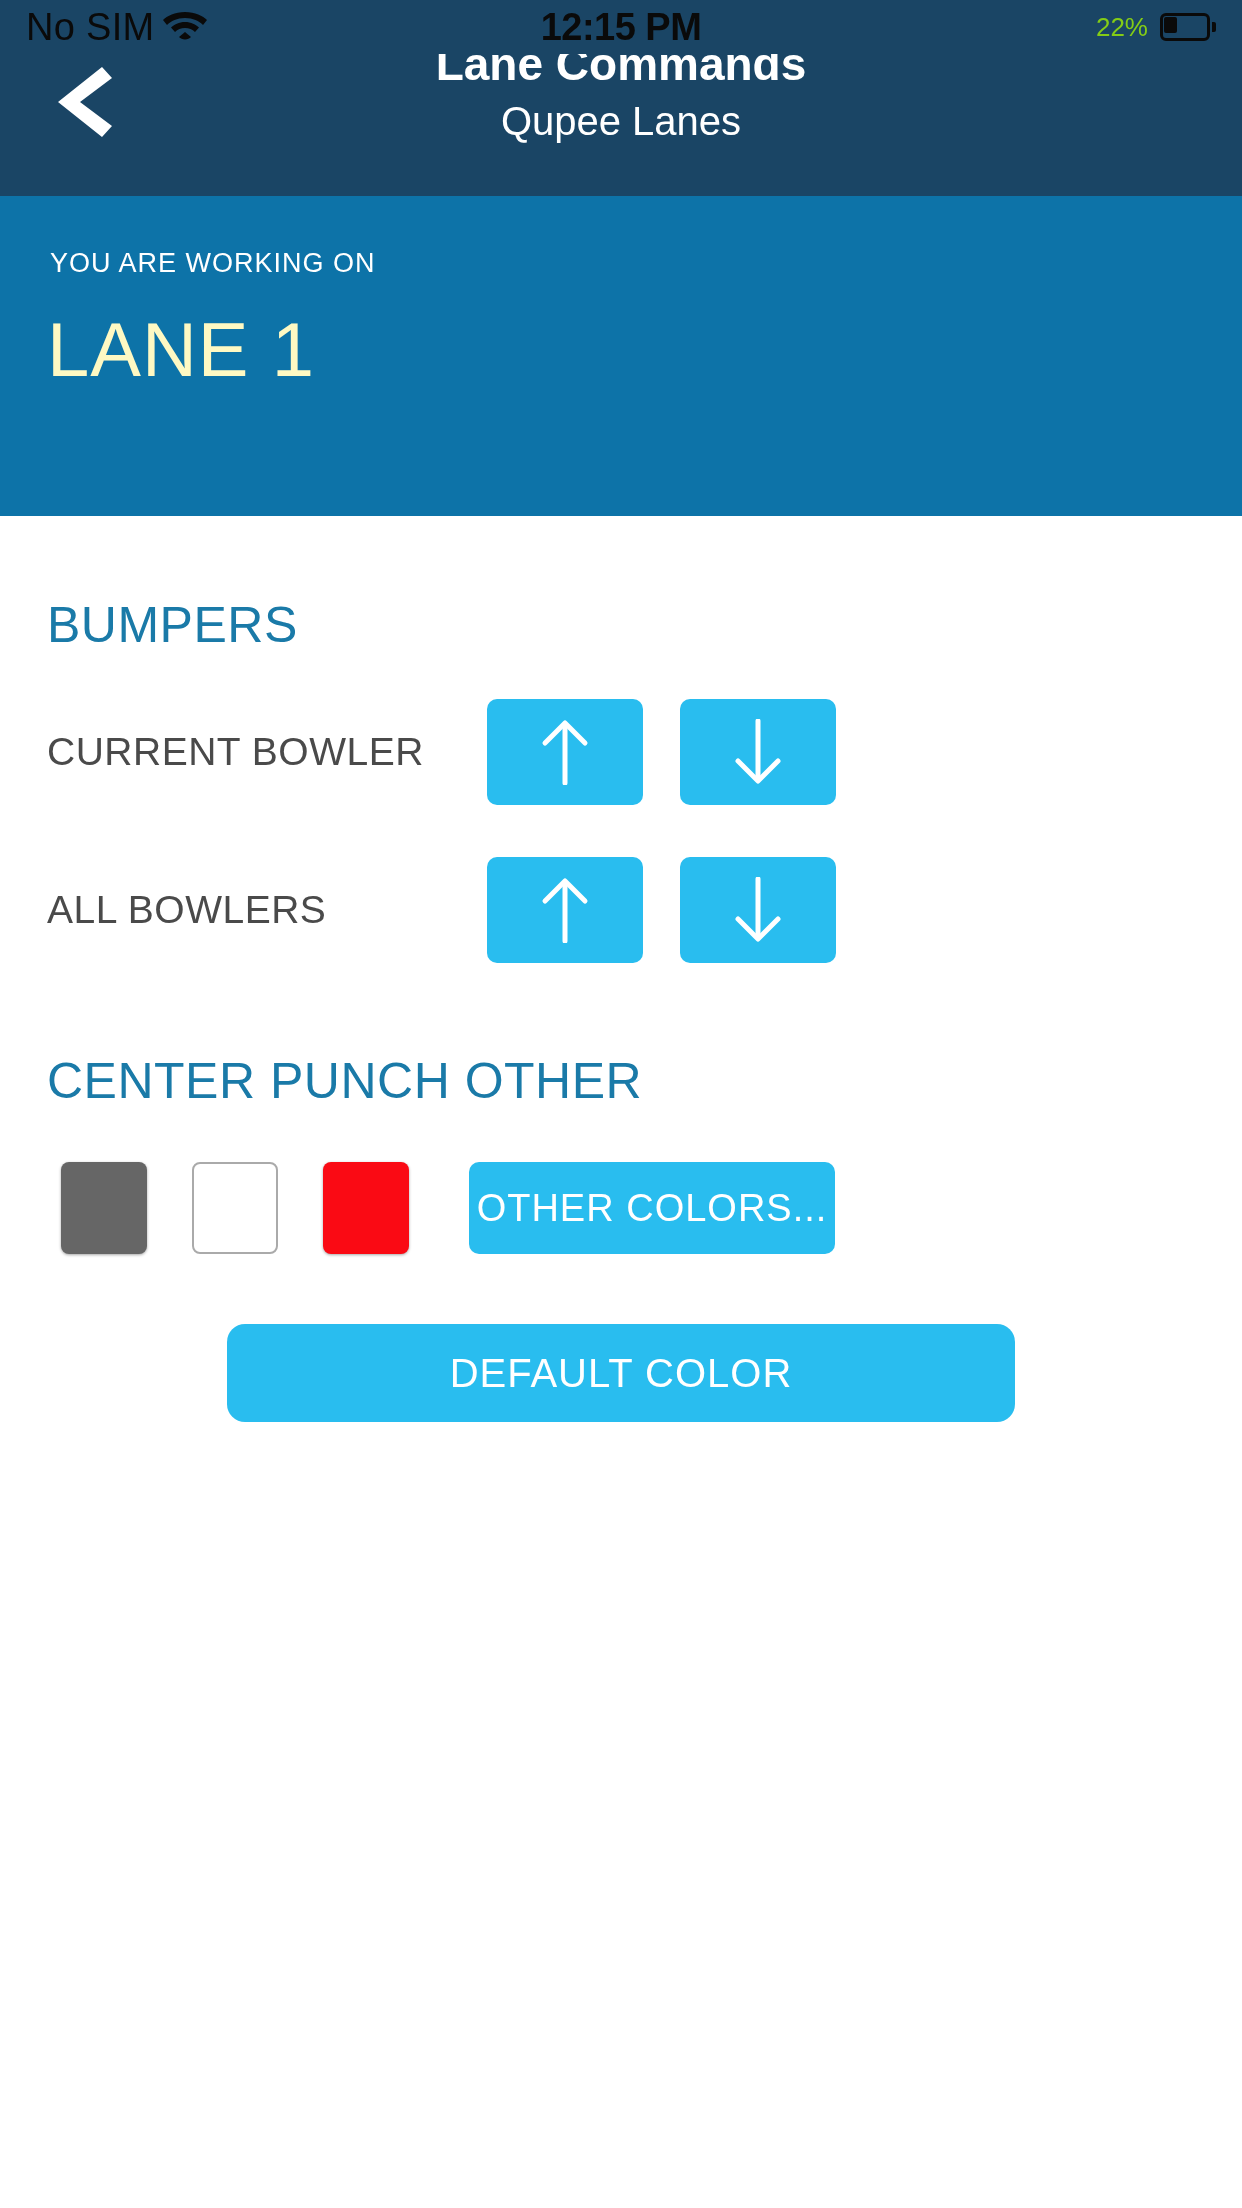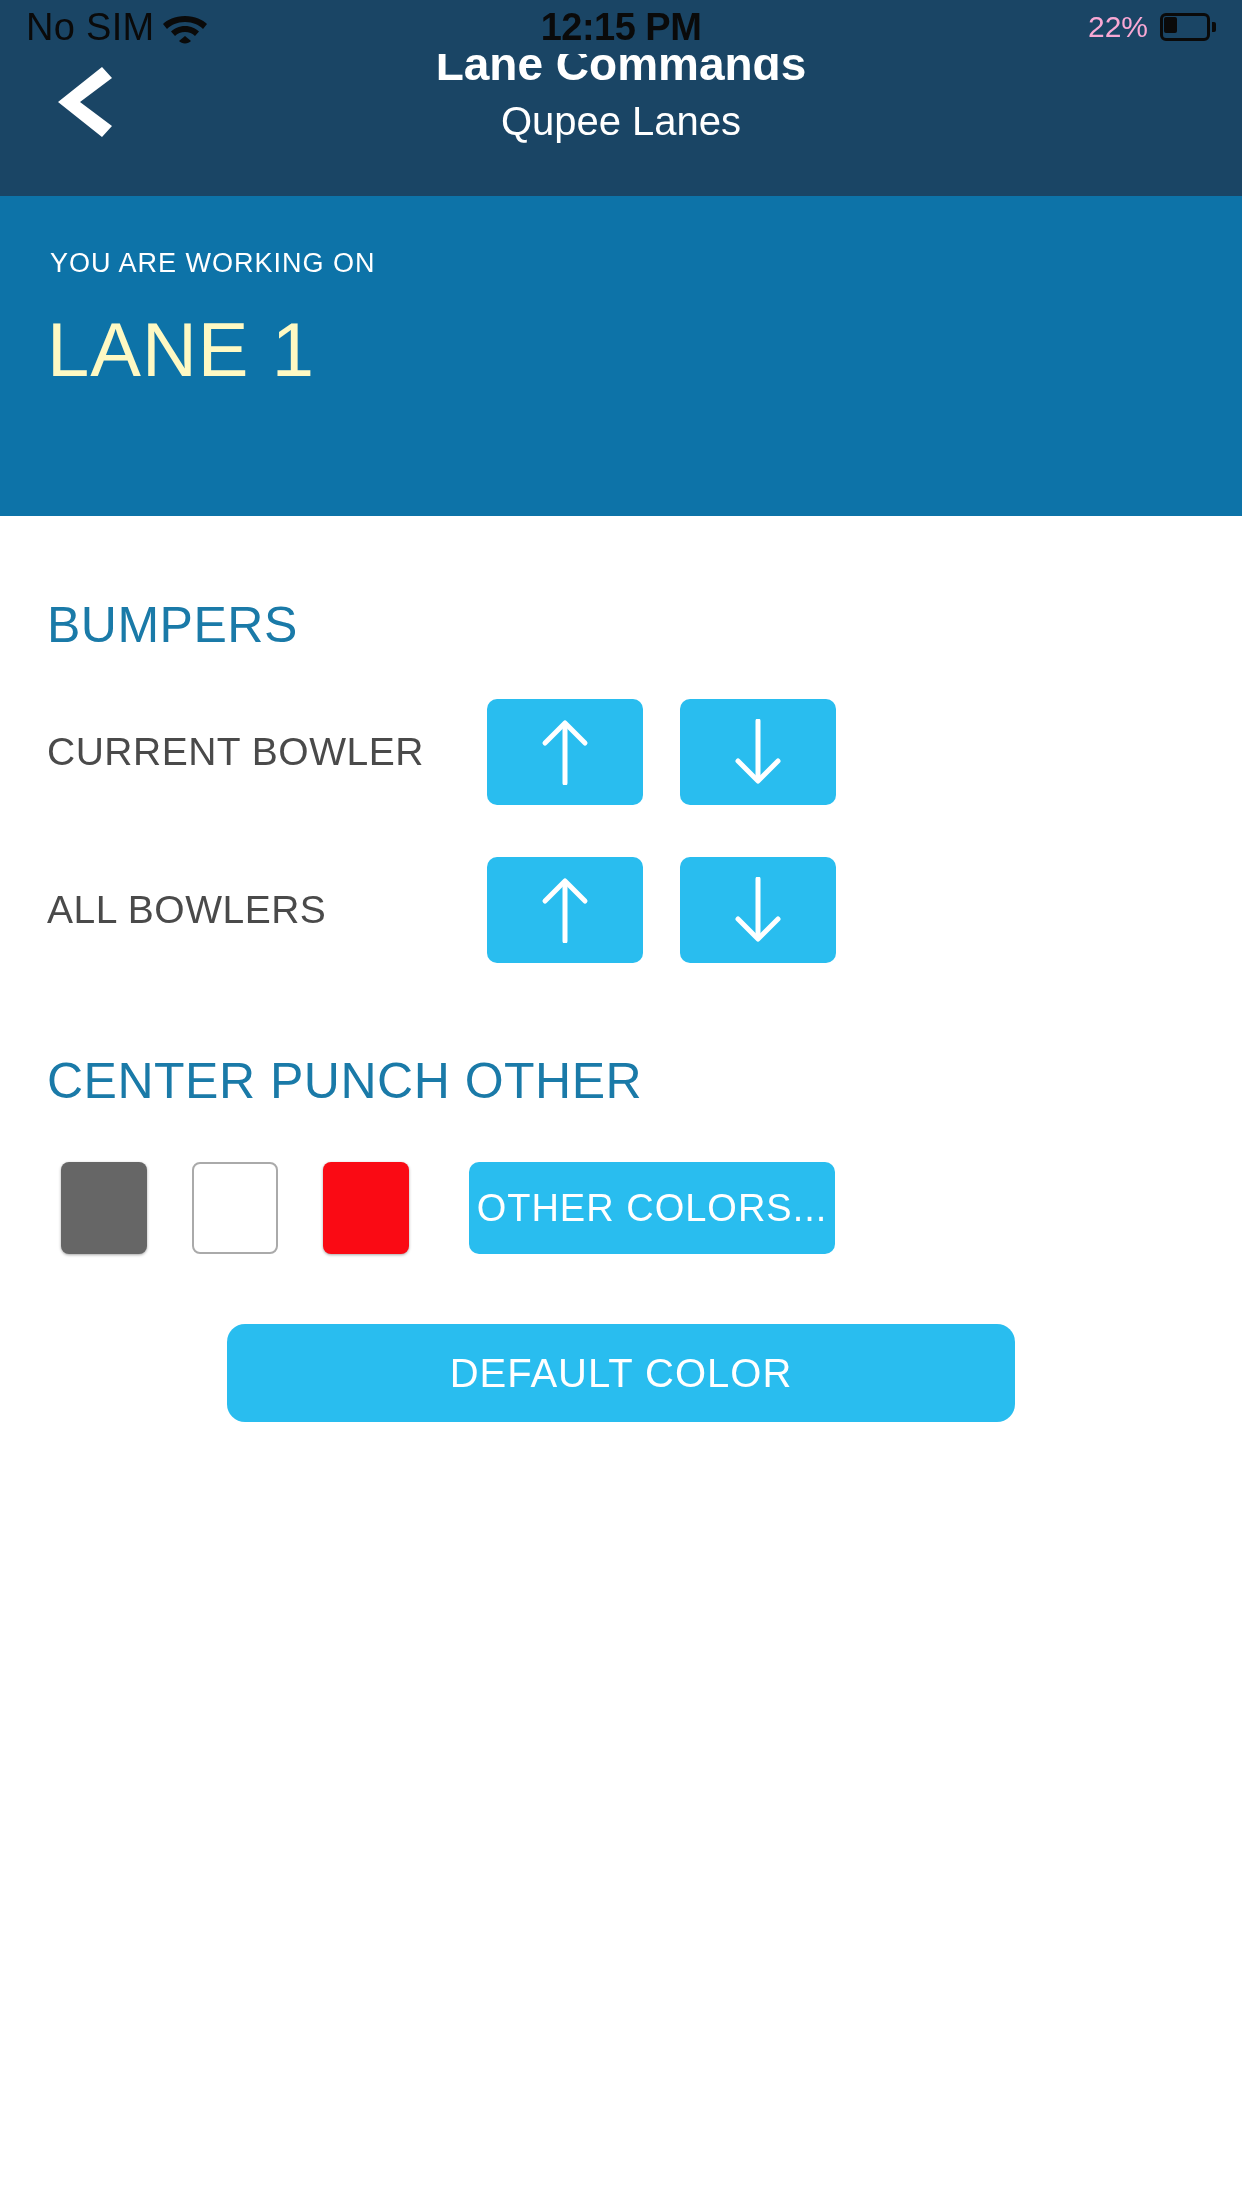--- a/index.html
+++ b/index.html
@@ -12,27 +12,27 @@
   .screen { position:relative; width:1242px; height:2208px; background:#ffffff; }
 
   
   .status-bar {
     position:absolute; top:0; left:0; width:1242px; height:54px;
     background:#1a4565;
     display:flex; align-items:center; justify-content:space-between;
     padding:0 26px;
     color:#000000;
   }
-  .status-left { display:flex; align-items:center; gap:8px; }
+  .status-left { display:flex; gap:8px; }
   .status-carrier { font-size:38px; letter-spacing:0.3px; color:#0a0a0a; }
   .wifi-icon { display:block; }
   .status-center { position:absolute; left:0; right:0; text-align:center; pointer-events:none; }
   .status-time { font-size:38px; font-weight:bold; color:#0a0a0a; letter-spacing:-0.5px; }
   .status-right { display:flex; align-items:center; gap:12px; }
-  .battery-pct { font-size:30px; color:#f9a8d4; }
+  .battery-pct { font-size:26px; color:#84cc16; }
   .battery-icon { position:relative; width:56px; height:28px; }
   .battery-body {
     position:absolute; left:0; top:0; width:50px; height:28px;
     border:3px solid #0a0a0a; border-radius:6px;
   }
   .battery-fill {
     position:absolute; left:4px; top:4px; width:13px; height:16px;
     background:#0a0a0a; border-radius:2px;
   }
   .battery-cap {

